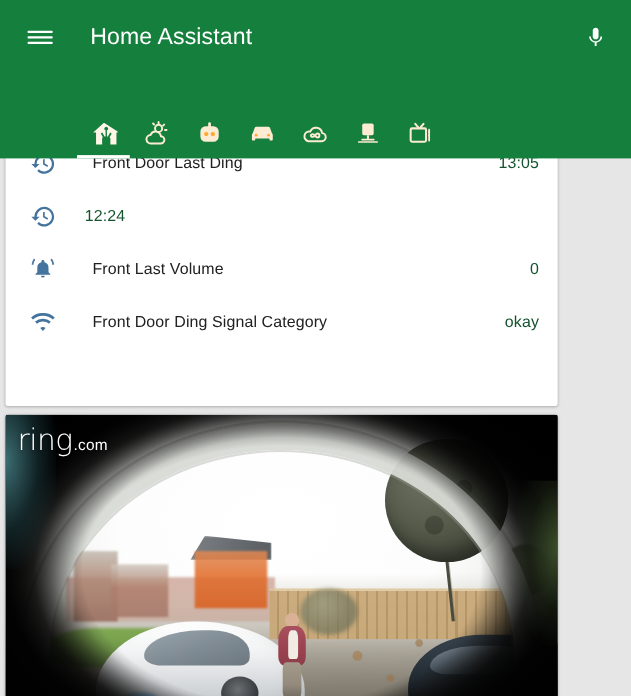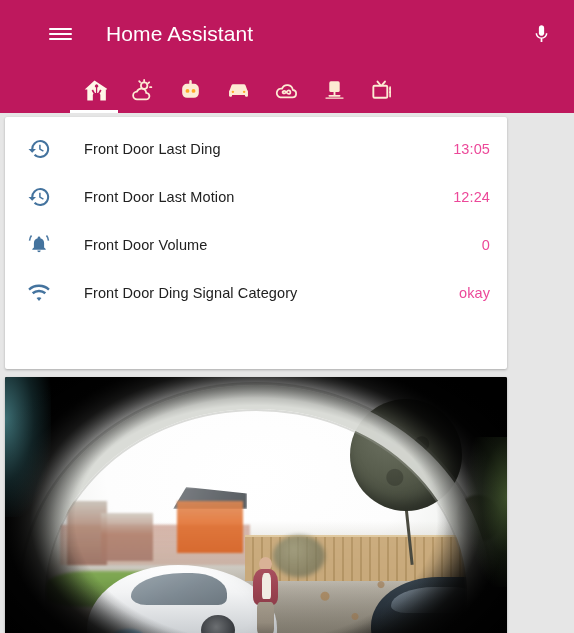--- a/index.html
+++ b/index.html
@@ -17,24 +17,23 @@
     width: 574px; height: 633px;
     background: #e6e6e6;
     overflow: hidden;
   }
 
   
   .appbar {
     position: absolute;
     top: 0; left: 0;
     width: 574px;
-    height: 113px;
-    background: #be185d;
+    height: 144px;
+    background: #15803d;
     z-index: 5;
-    padding-left: 24px;
   }
   .appbar-top {
     position: relative;
     height: 68px;
     display: flex;
     align-items: center;
   }
   .menu-btn {
     width: 48px; height: 48px;
     margin-left: 12px;
@@ -141,21 +140,21 @@
     color: #212121;
     font-size: 14.5px;
     letter-spacing: 0.1px;
     padding-left: 17px;
     white-space: nowrap;
     overflow: hidden;
     text-overflow: ellipsis;
   }
   .entity-value {
     flex: 0 0 auto;
-    color: #ec4899;
+    color: #14532d;
     font-size: 14.5px;
     letter-spacing: 0.1px;
     text-align: right;
     white-space: nowrap;
     padding-left: 10px;
   }
 
   
   .camera-card {
     margin-top: 8px;
@@ -598,34 +597,33 @@
         <span class="entity-value">13:05</span>
       </div>
 
       <div class="entity-row">
         <span class="entity-icon">
           <svg width="24" height="24" viewBox="0 0 24 24" fill="currentColor" aria-hidden="true">
             <path d="M13.2 3a9 9 0 0 0-9 9H1.5l3.65 3.65.07.13L9 12H6.3a6.9 6.9 0 1 1 2.02 4.88L6.83 18.4A9 9 0 1 0 13.2 3z"></path>
             <path d="M12.15 7.8v4.65l3.9 2.32.75-1.27-3.15-1.87V7.8z"></path>
           </svg>
         </span>
-        <span class="entity-name">Front Door Last Motion</span>
         <span class="entity-value">12:24</span>
       </div>
 
       <div class="entity-row">
         <span class="entity-icon">
           <svg width="24" height="24" viewBox="0 0 24 24" fill="currentColor" aria-hidden="true">
             <path d="M12 3.4a1.35 1.35 0 0 0-1.35 1.35v.55A5.1 5.1 0 0 0 6.9 10.3v4.1l-1.6 1.6v.8h13.4v-.8l-1.6-1.6v-4.1a5.1 5.1 0 0 0-3.75-4.99v-.56A1.35 1.35 0 0 0 12 3.4z"></path>
             <path d="M10.3 17.6h3.4a1.7 1.7 0 0 1-3.4 0z"></path>
             <path d="M5.15 3.1 3.9 2.1A9.6 9.6 0 0 0 1.75 7.4l1.55.42A8 8 0 0 1 5.15 3.1z" opacity="0.95"></path>
             <path d="M18.85 3.1l1.25-1A9.6 9.6 0 0 1 22.25 7.4l-1.55.42a8 8 0 0 0-1.85-4.72z" opacity="0.95"></path>
           </svg>
         </span>
-        <span class="entity-name">Front Door Volume</span>
+        <span class="entity-name">Front Last Volume</span>
         <span class="entity-value">0</span>
       </div>
 
       <div class="entity-row">
         <span class="entity-icon">
           <svg width="24" height="24" viewBox="0 0 24 24" fill="currentColor" aria-hidden="true">
             <path d="M12 6.05c3.5 0 6.7 1.3 9.15 3.45l1.6-1.85A15.4 15.4 0 0 0 12 3.6 15.4 15.4 0 0 0 1.25 7.65l1.6 1.85A13.55 13.55 0 0 1 12 6.05z"></path>
             <path d="M12 11.2c2.1 0 4.02.76 5.5 2.02l1.62-1.87A10.6 10.6 0 0 0 12 8.75a10.6 10.6 0 0 0-7.12 2.6l1.62 1.87A8.3 8.3 0 0 1 12 11.2z"></path>
             <path d="M12 16.2c.92 0 1.76.33 2.42.88L12 19.9l-2.42-2.82c.66-.55 1.5-.88 2.42-.88z"></path>
           </svg>
@@ -678,18 +676,22 @@
           <div class="cam-p-shirt"></div>
           <div class="cam-p-legs"></div>
         </div>
 
         <div class="cam-arch-stone"></div>
         <div class="cam-arch-mask"></div>
         <div class="cam-arch"></div>
         <div class="cam-edge-tint"></div>
         <div class="cam-edge-tint-r"></div>
 
+        <div class="ring-watermark">
+          <span class="rw-ring">ring</span>
+          <span class="rw-com">.com</span>
+        </div>
 
       </div>
     </div>
 
   </div>
 </div>
 
 </body></html>

